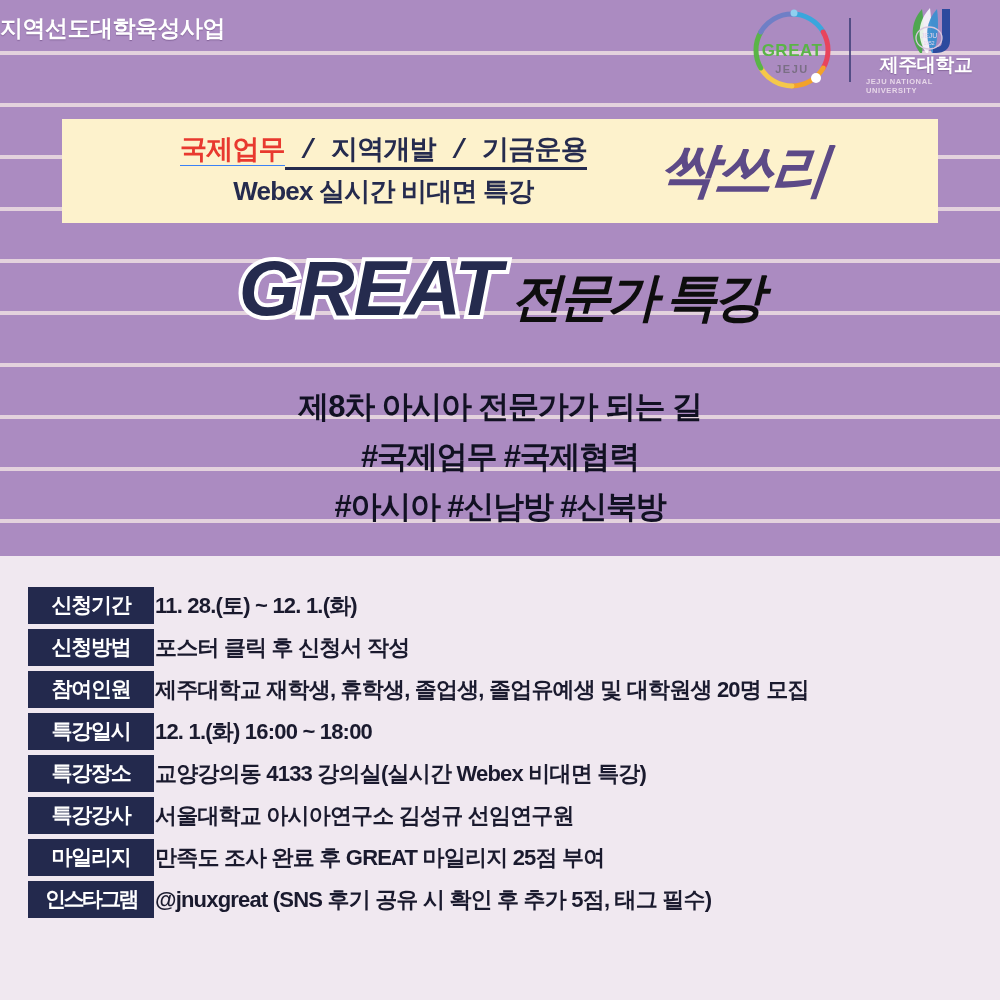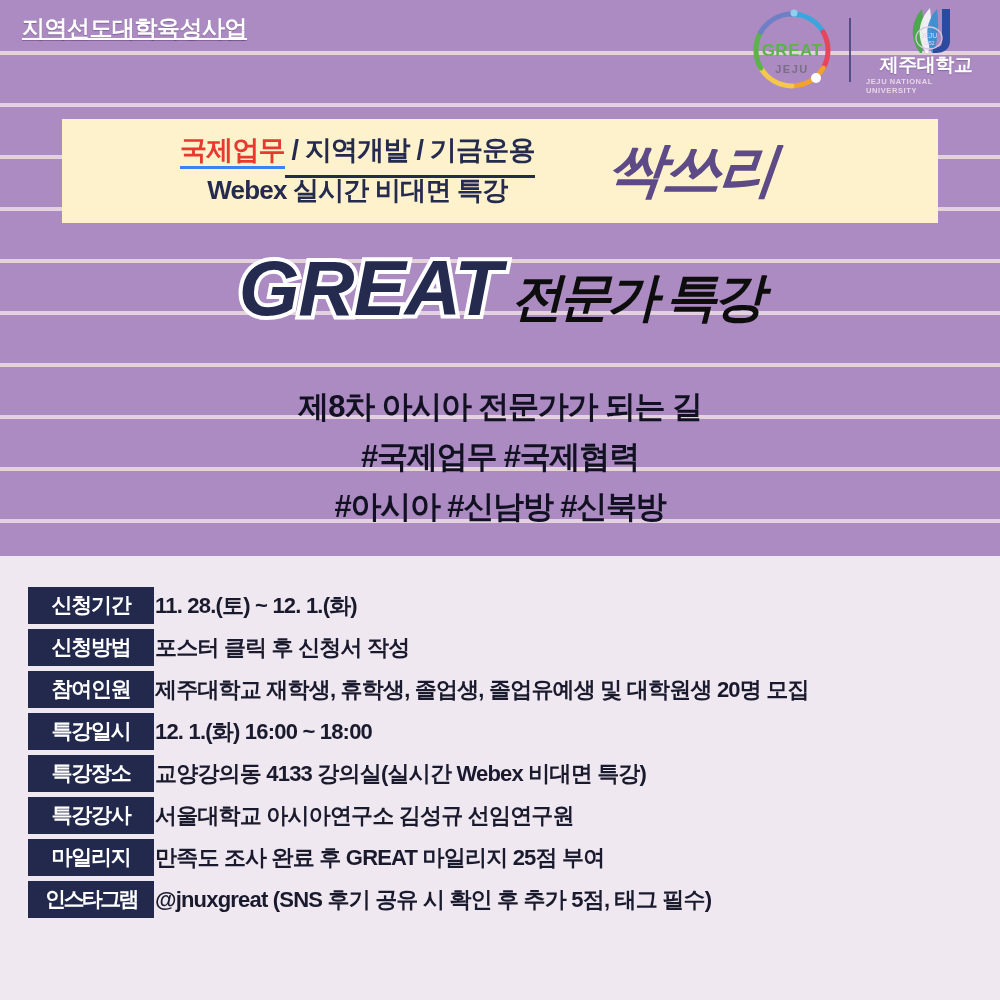--- a/index.html
+++ b/index.html
@@ -25,27 +25,25 @@
         rgba(238,222,226,0.85) 52px);
     background-position:0 3px;
   }
 
   
   #topbar {
     position:absolute; left:0; top:0; width:1000px; height:56px;
     display:flex; align-items:center;
   }
   #org-title {
-    margin-left:22px;
     color:#ffffff;
     font-size:23px;
     font-weight:bold;
     letter-spacing:-0.5px;
     text-shadow:0 1px 1px rgba(60,30,80,0.35);
-    text-decoration:underline;
   }
 
   
   #logos {
     position:absolute; right:14px; top:4px;
     display:flex; align-items:center; height:92px;
   }
   .logo-great { position:relative; width:84px; height:84px; }
   .logo-great svg { display:block; }
   .great-word {
@@ -86,24 +84,24 @@
     display:flex; align-items:center;
   }
   #banner-left {
     flex:0 0 auto; margin-left:118px; text-align:center;
   }
   .banner-line1 {
     font-size:27px; font-weight:bold; letter-spacing:-0.8px;
     white-space:nowrap; line-height:1.22;
   }
   .seg-red {
-    color:#e8392f; border-bottom:3px solid #3b82f6; padding-bottom:1px;
+    color:#e8392f; border-bottom:1px solid #3b82f6; padding-bottom:1px;
   }
   .seg-navy {
-    color:#252b4e; border-bottom:3px solid #252b4e; padding-bottom:10px;
+    color:#252b4e; border-bottom:3px solid #252b4e; padding-bottom:1px;font-family:Liberation Mono, monospace;
   }
   .banner-line2 {
     font-size:26px; font-weight:bold; color:#252b4e;
     letter-spacing:-0.8px; white-space:nowrap; margin-top:6px;
   }
   #banner-right {
     flex:0 0 auto; margin-left:72px;
     font-size:59px; font-weight:bold; font-style:italic;
     color:#5d4a87; letter-spacing:-3px;
     transform:skewX(-6deg); white-space:nowrap;

